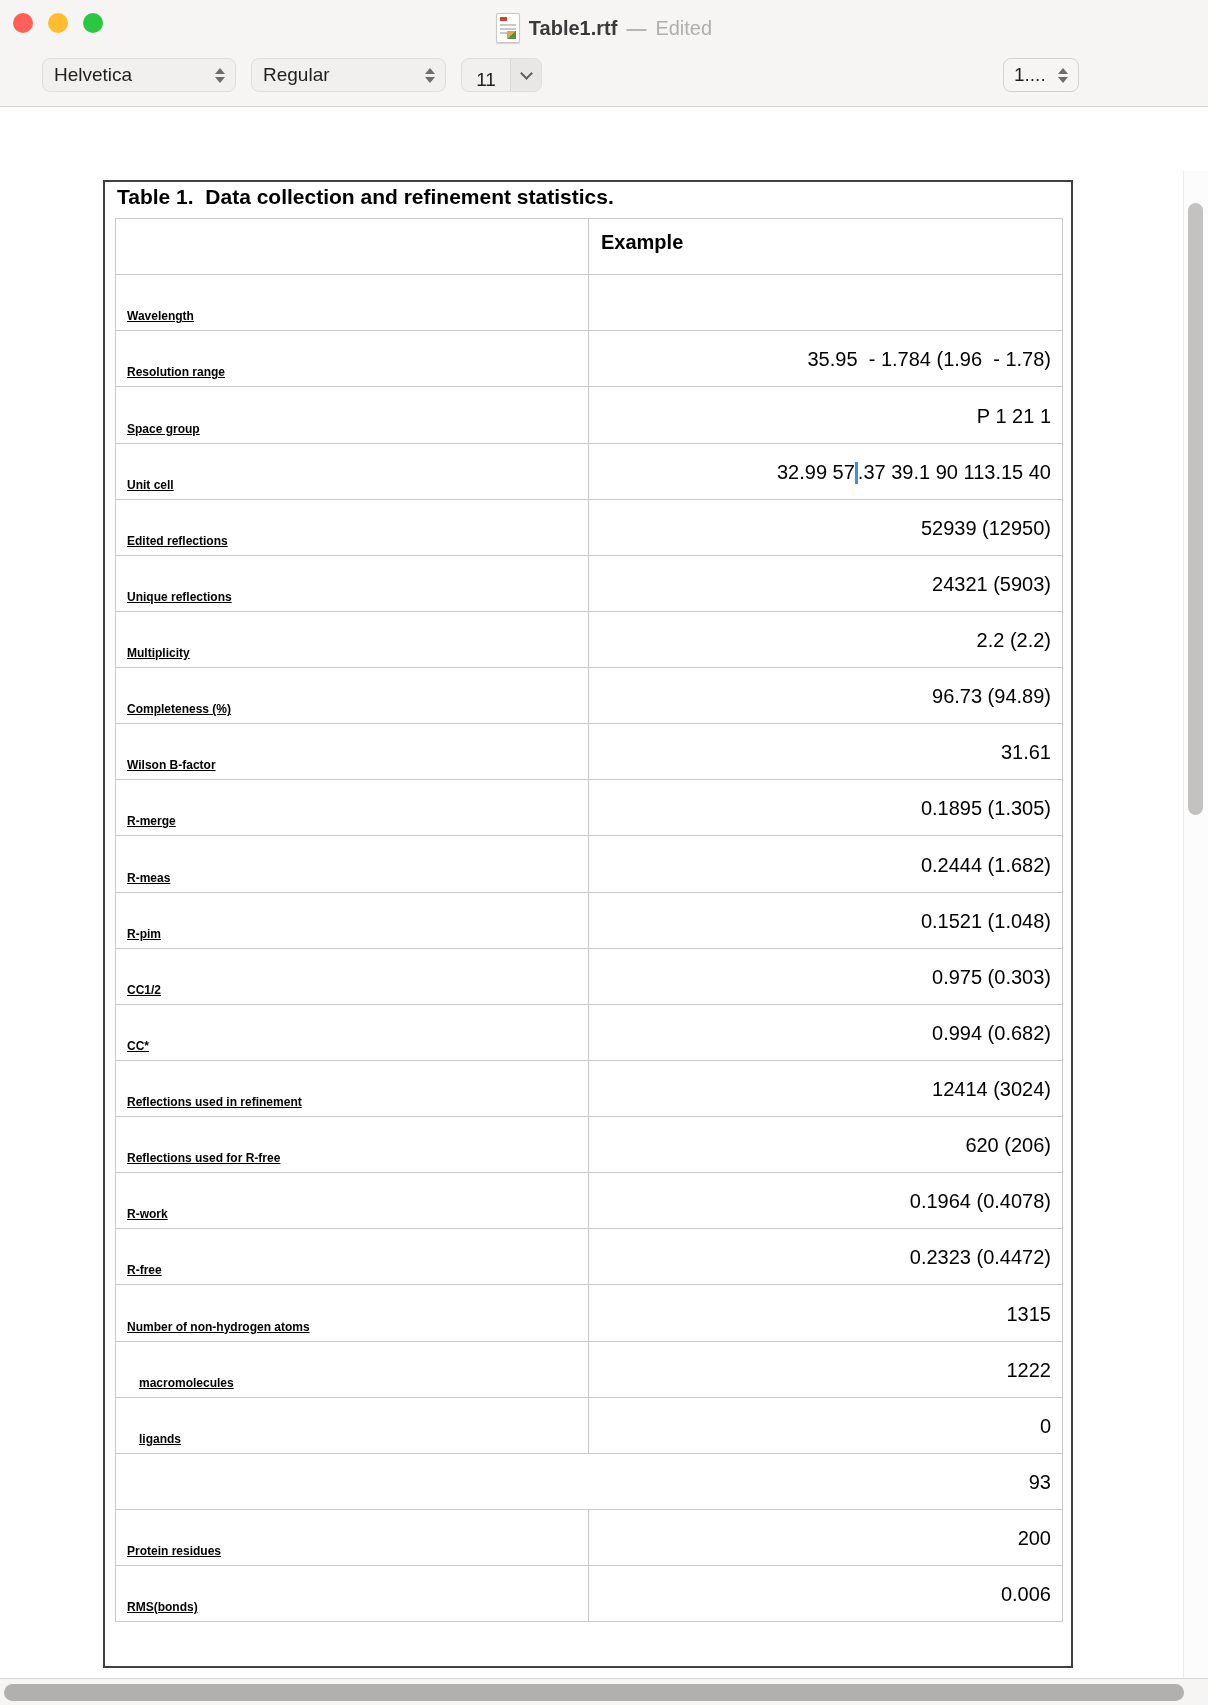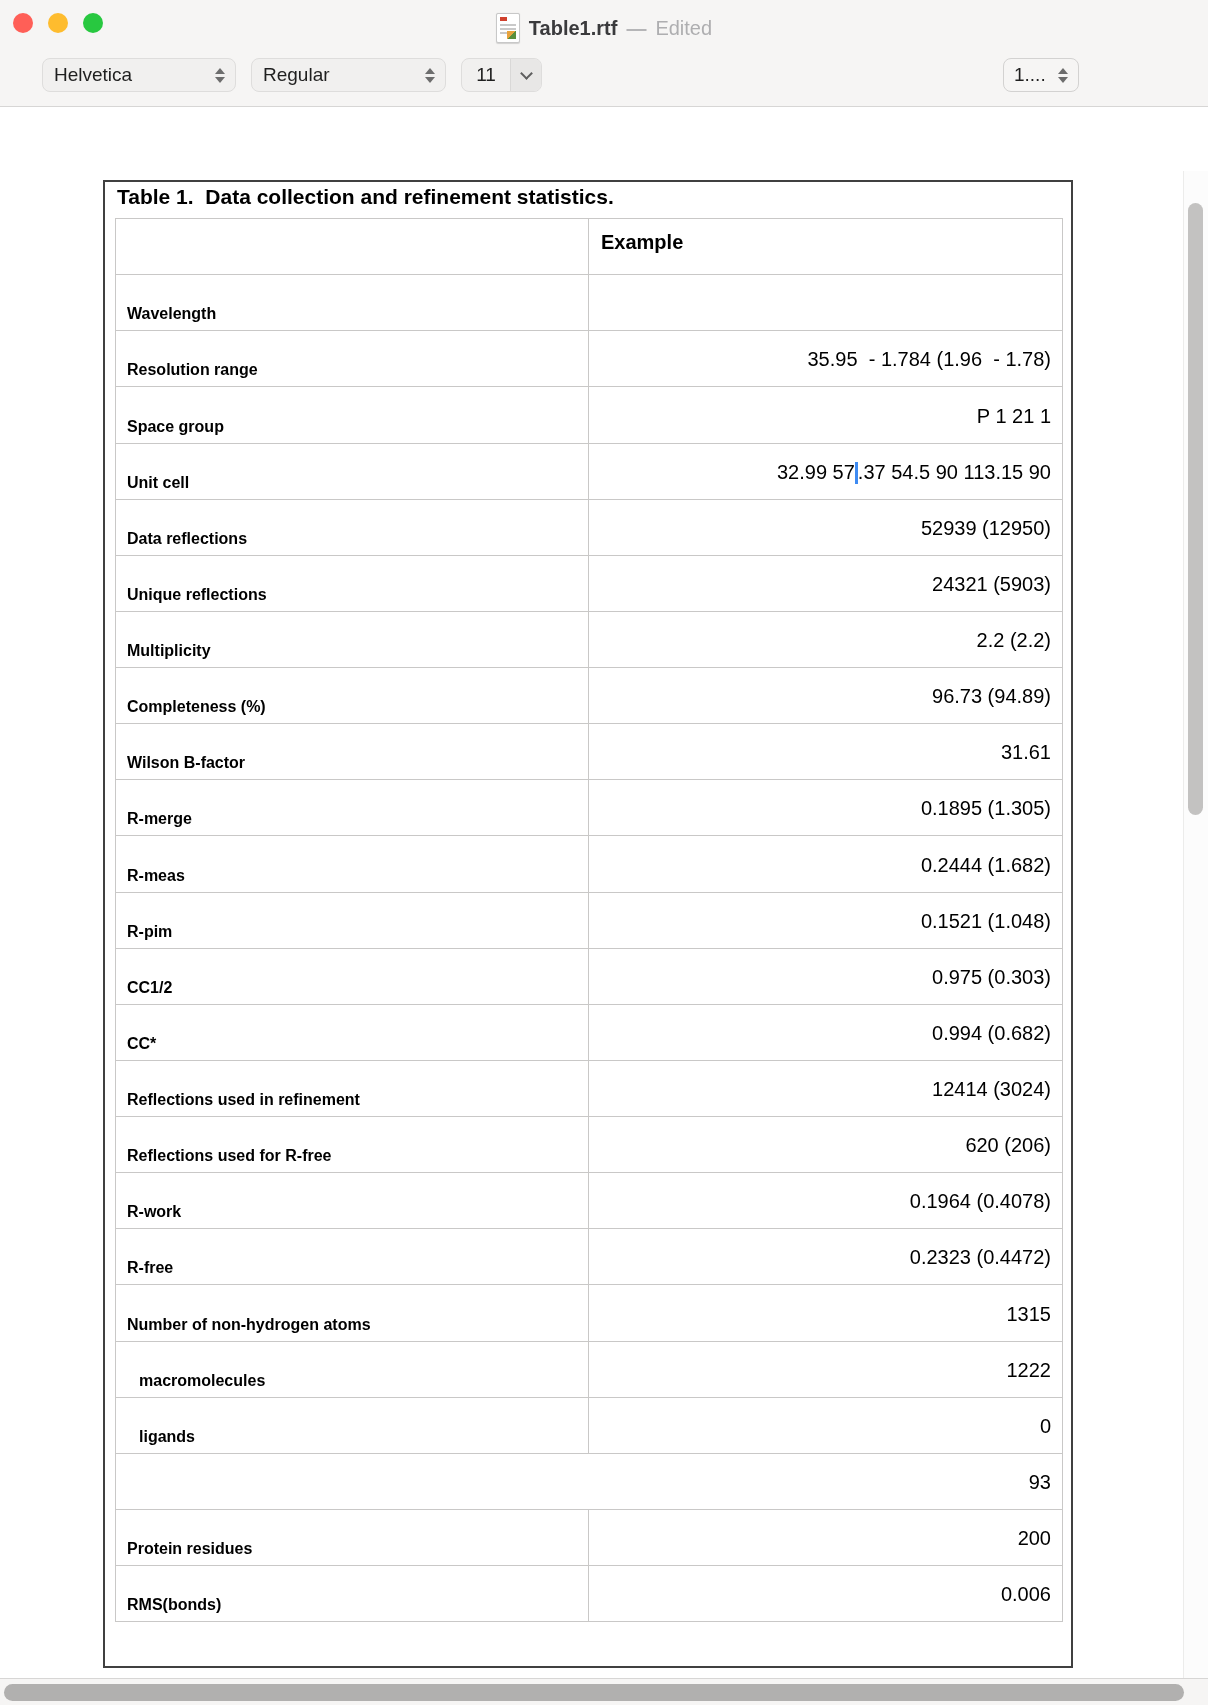--- a/index.html
+++ b/index.html
@@ -27,21 +27,21 @@
              border-bottom:1px solid #d7d6d5; }
   .ctl { position:absolute; top:2px; height:34px; border-radius:8px;
          background:#f1f0ef; border:1px solid #dedddc; display:flex;
          align-items:center; font-size:19px; color:#1f1f1f;margin-left:31px; }
   .ctl .lbl { padding-left:11px; }
   .stepper { position:absolute; right:10px; display:flex; flex-direction:column; gap:3px; }
   .chev-up { width:0; height:0; border-left:5px solid transparent;
              border-right:5px solid transparent; border-bottom:6px solid #6d6d6d; }
   .chev-dn { width:0; height:0; border-left:5px solid transparent;
              border-right:5px solid transparent; border-top:6px solid #6d6d6d; }
-  #size-ctl { padding:0; overflow:hidden; }
+  #size-ctl { padding:0; overflow:hidden;align-items:flex-end; }
   #size-ctl .num { width:48px; text-align:center; }
   #size-ctl .drop { width:31px; height:100%; background:#e8e7e6;
                     border-left:1px solid #d9d8d7; display:flex; align-items:center;
                     justify-content:center; }
   .vchev { width:9px; height:9px; border-right:2px solid #5e5e5e;
            border-bottom:2px solid #5e5e5e; transform:rotate(45deg); margin-top:-4px; }
   #swatch-black { left:538px; top:61px; width:28px; height:28px; background:#0a0a0a; border-radius:7px; }
   #swatch-nobg { left:593px; top:61px; width:28px; height:28px; background:#fff;
                  border:1px solid #d1d0cf; border-radius:5px; display:flex;
                  align-items:center; justify-content:center; font-size:19px; color:#111;
@@ -89,21 +89,21 @@
   #outer-box { position:absolute; left:103px; top:9px; width:970px; height:1488px;
                border:2px solid #404040; background:#fff; }
   #tbl-title { position:absolute; left:12px; top:3px; font-size:21px; font-weight:bold;
                color:#000; white-space:pre; }
   #grid { position:absolute; left:10px; top:36px; width:948px; height:1404px;
           border:1px solid #c9c8c7; display:flex; flex-direction:column; }
   .t-row { flex:1; display:flex; border-bottom:1px solid #c9c8c7; }
   .t-row:last-child { border-bottom:none; }
   .cell-l { width:473px; border-right:1px solid #c9c8c7; display:flex;
             align-items:flex-end; padding:0 0 7px 11px; font-weight:bold;
-            font-size:16px; color:#000; white-space:pre; }
+            font-size:12px; color:#000; white-space:pre;text-decoration:underline; }
   .cell-l.indent { padding-left:23px;text-align:center; }
   .cell-r { flex:1; display:flex; align-items:flex-end; justify-content:flex-end;
             padding:0 11px 15px 0; font-size:20px; color:#000; white-space:pre; }
   .t-row.head .cell-r { justify-content:flex-start; padding:0 0 20px 12px; font-weight:bold; }
   #caret { display:inline-block; width:3px; height:22px; background:#3e8bf2;
            vertical-align:-3px; }
 
   
   #vtrack { left:1183px; top:171px; width:25px; height:1507px; background:#fcfcfc;
             border-left:1px solid #ececeb; }
@@ -329,24 +329,24 @@
         <div class="t-row">
           <div class="cell-l">Resolution range</div>
           <div class="cell-r">35.95  - 1.784 (1.96  - 1.78)</div>
         </div>
         <div class="t-row">
           <div class="cell-l">Space group</div>
           <div class="cell-r">P 1 21 1</div>
         </div>
         <div class="t-row">
           <div class="cell-l">Unit cell</div>
-          <div class="cell-r"><span>32.99 57</span><span id="caret" style="background: rgb(62, 139, 242);"></span><span>.37 54.5 90 113.15 90</span></div>
-        </div>
-        <div class="t-row">
-          <div class="cell-l">Data reflections</div>
+          <div class="cell-r"><span>32.99 57</span><span id="caret" style="background: rgb(62, 139, 242);"></span><span>.37 39.1 90 113.15 40</span></div>
+        </div>
+        <div class="t-row">
+          <div class="cell-l">Edited reflections</div>
           <div class="cell-r">52939 (12950)</div>
         </div>
         <div class="t-row">
           <div class="cell-l">Unique reflections</div>
           <div class="cell-r">24321 (5903)</div>
         </div>
         <div class="t-row">
           <div class="cell-l">Multiplicity</div>
           <div class="cell-r">2.2 (2.2)</div>
         </div>

